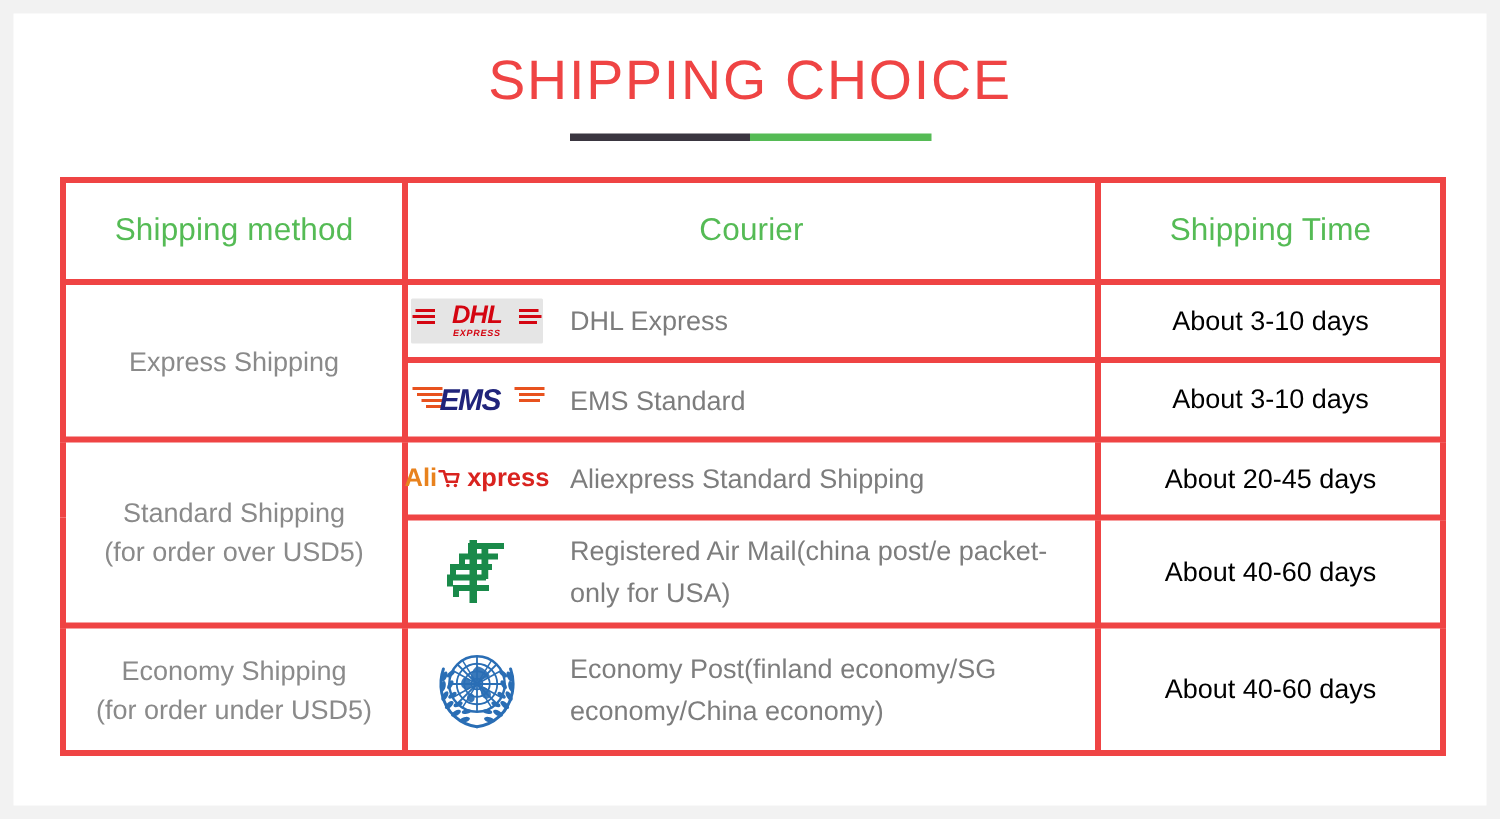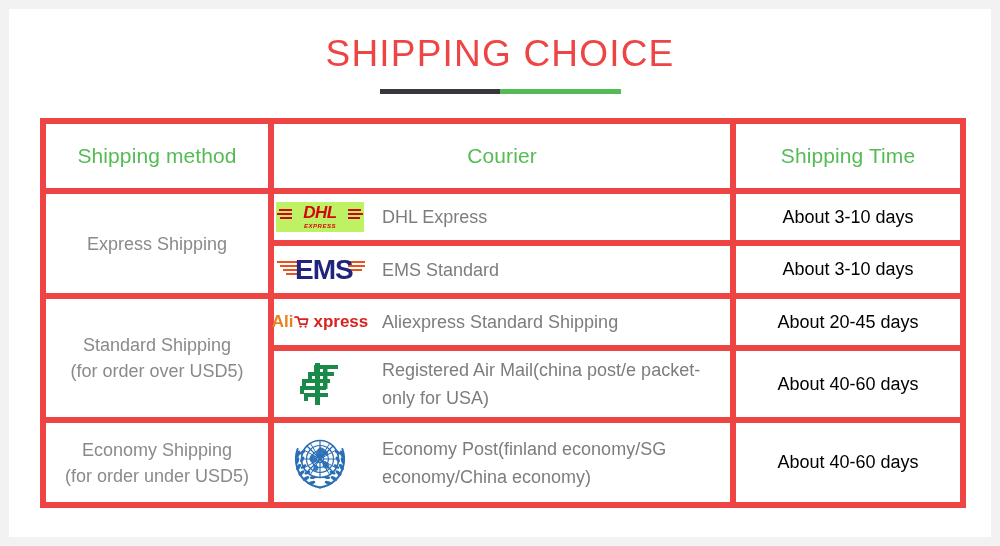--- a/index.html
+++ b/index.html
@@ -50,21 +50,21 @@
   
   .ship-table {
     position: absolute;
     left: 31px;
     top: 109px;
     width: 920px;
     border-collapse: collapse;
     table-layout: fixed;
   }
   .ship-table td, .ship-table th {
-    border: 6px solid #ef4444;
+    border: 4px solid #ef4444;
     padding: 0;
     vertical-align: middle;
   }
   .col-method { width: 228px; }
   .col-courier { width: 462px; }
   .col-time { width: 230px; }
 
   .ship-table thead th {
     height: 64px;
     color: #55bb55;
@@ -112,21 +112,21 @@
   .row-h1 { height: 52px; }
   .row-h2 { height: 53px; }
   .row-h3 { height: 52px; }
   .row-h4 { height: 72px; }
   .row-h5 { height: 85px; }
 
   
   .dhl {
     width: 88px;
     height: 30px;
-    background: #bef264;
+    background: #e5e5e5;
     position: relative;
     overflow: hidden;
     border-radius: 1px;
   }
   .dhl .dhl-word {
     position: absolute;
     left: 0; right: 0; top: 1px;
     text-align: center;
     font-family: "Liberation Sans", sans-serif;
     font-style: italic;
@@ -162,22 +162,23 @@
   
   .ems {
     width: 90px;
     height: 30px;
     position: relative;
   }
   .ems .ems-word {
     position: absolute;
     left: 20px;
     top: 4px;
+    font-style: italic;
     font-weight: bold;
-    font-size: 28px;
+    font-size: 20px;
     letter-spacing: -1px;
     color: #20247b;
     line-height: 22px;
   }
   .ems .bar {
     position: absolute;
     background: #e8521e;
     height: 2px;
   }
   .ems .bl1 { left: 2px;  top: 6px;  width: 20px; }

